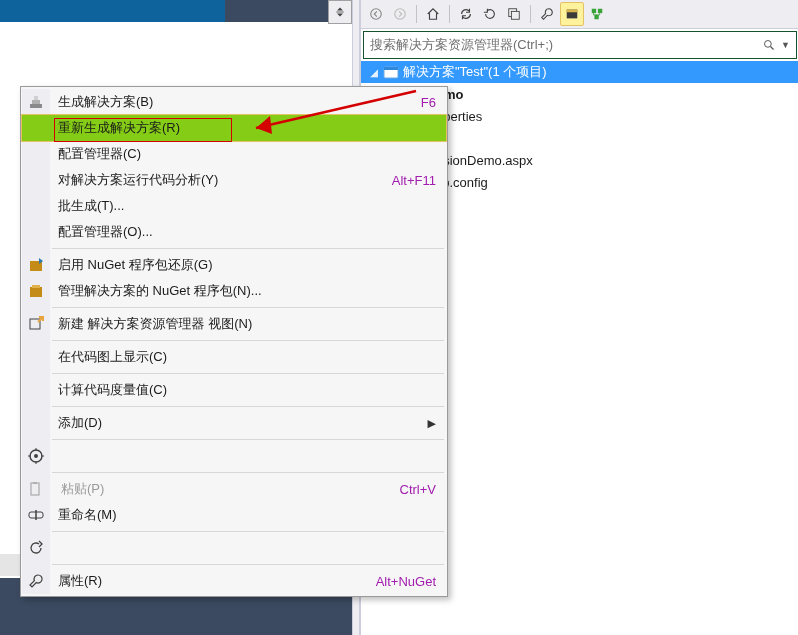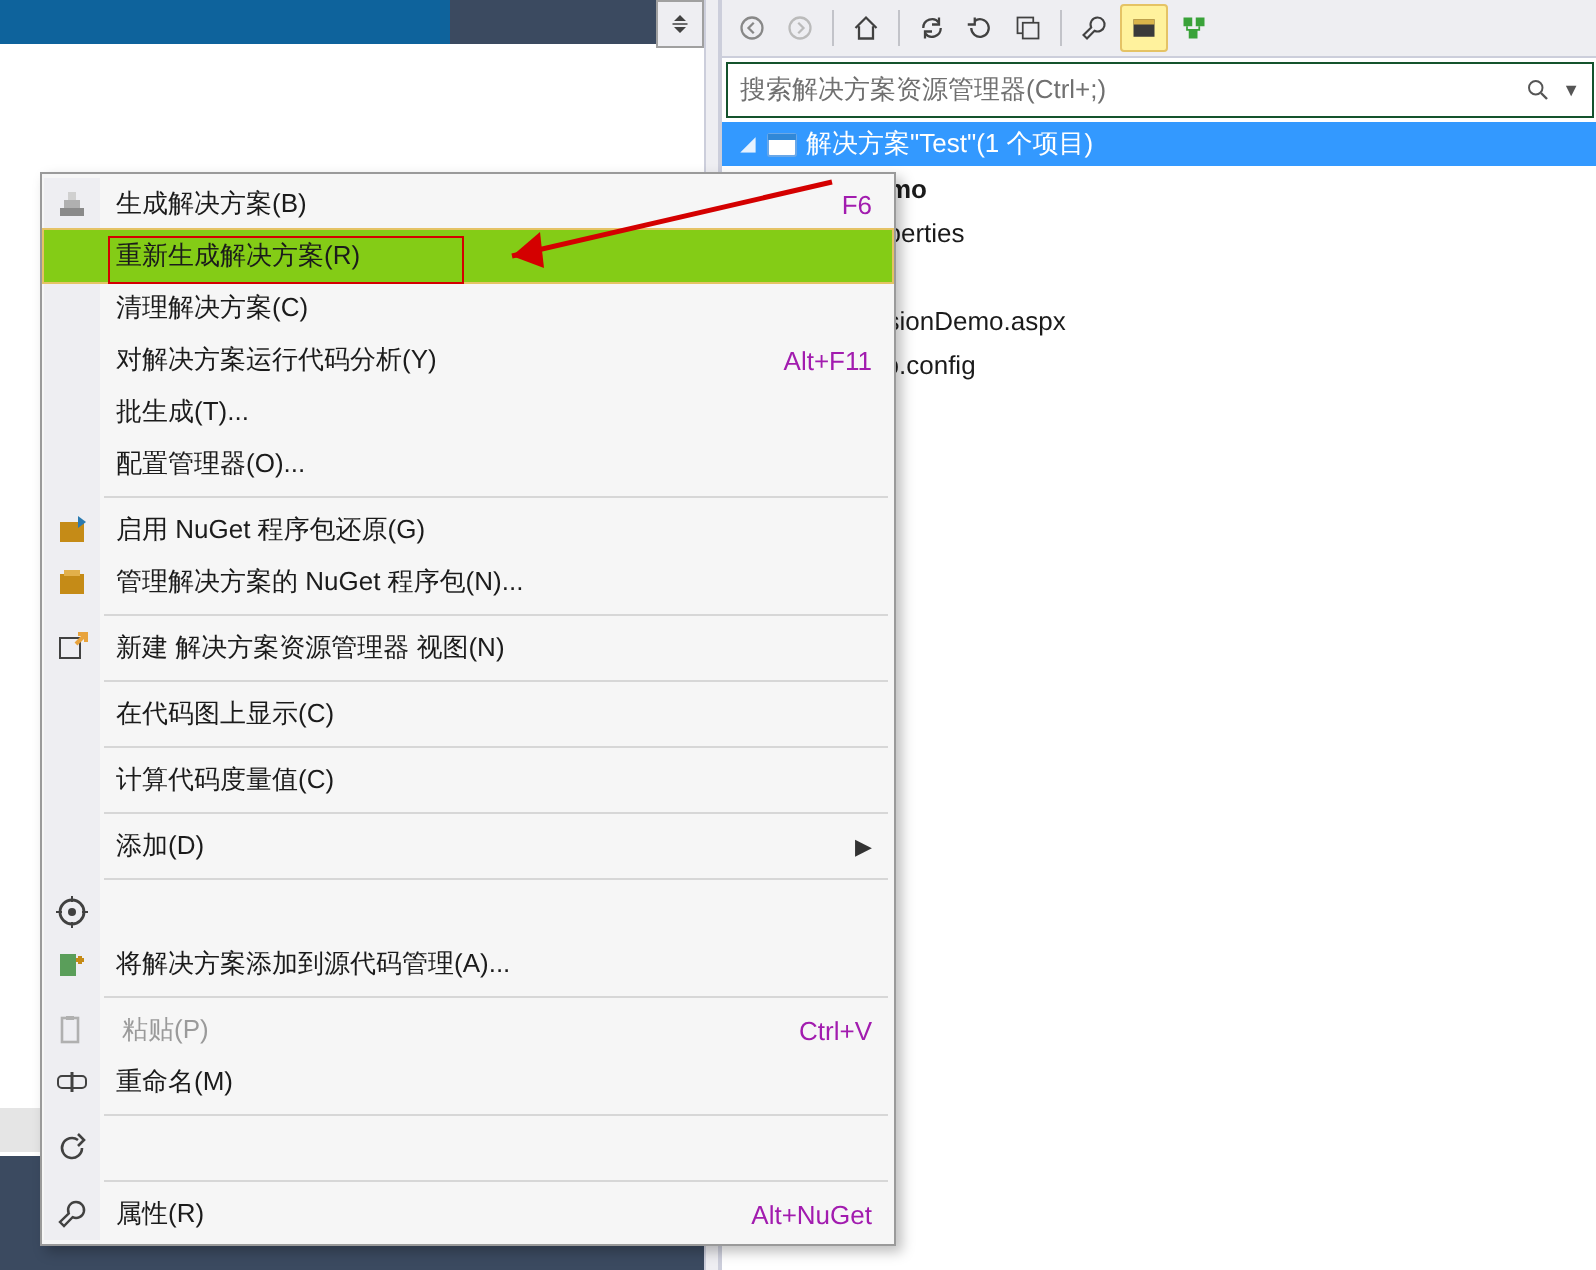--- a/index.html
+++ b/index.html
@@ -290,21 +290,21 @@
             <rect x="6" y="2" width="4" height="4" fill="#d0d0d0"></rect>
           </svg>
         </span>
         <span class="label">生成解决方案(B)</span>
         <span class="shortcut">F6</span>
       </div>
       <div class="ctx-item hover">
         <span class="label">重新生成解决方案(R)</span>
       </div>
       <div class="ctx-item">
-        <span class="label">清理解决方案(C)</span>
+        <span class="label">配置管理器(C)</span>
       </div>
       <div class="ctx-item">
         <span class="label">对解决方案运行代码分析(Y)</span>
         <span class="shortcut">Alt+F11</span>
       </div>
       <div class="ctx-item">
         <span class="label">批生成(T)...</span>
       </div>
       <div class="ctx-item">
         <span class="label">配置管理器(O)...</span>
@@ -354,29 +354,20 @@
       </div>
       <div class="ctx-sep"></div>
       <div class="ctx-item">
         <span class="ctx-icon">
           <svg width="16" height="16" viewBox="0 0 16 16">
             <circle cx="8" cy="8" r="6" fill="none" stroke="#414141" stroke-width="1.4"></circle>
             <circle cx="8" cy="8" r="2" fill="#414141"></circle>
             <path d="M8 0v3M8 13v3M0 8h3M13 8h3" stroke="#414141"></path>
           </svg>
         </span>
-      </div>
-      <div class="ctx-item">
-        <span class="ctx-icon">
-          <svg width="16" height="16" viewBox="0 0 16 16">
-            <rect x="2" y="3" width="8" height="11" fill="#5a9e5a"></rect>
-            <path d="M10 6h4M12 4v4" stroke="#c58b17" stroke-width="2"></path>
-          </svg>
-        </span>
-        <span class="label">将解决方案添加到源代码管理(A)...</span>
       </div>
       <div class="ctx-sep"></div>
       <div class="ctx-item disabled">
         <span class="ctx-icon">
           <svg width="16" height="16" viewBox="0 0 16 16">
             <rect x="3" y="2" width="8" height="12" fill="none" stroke="#b0b0b0" stroke-width="1.3"></rect>
             <rect x="5" y="1" width="4" height="2" fill="#b0b0b0"></rect>
           </svg>
         </span>
         <span class="label">粘贴(P)</span>

